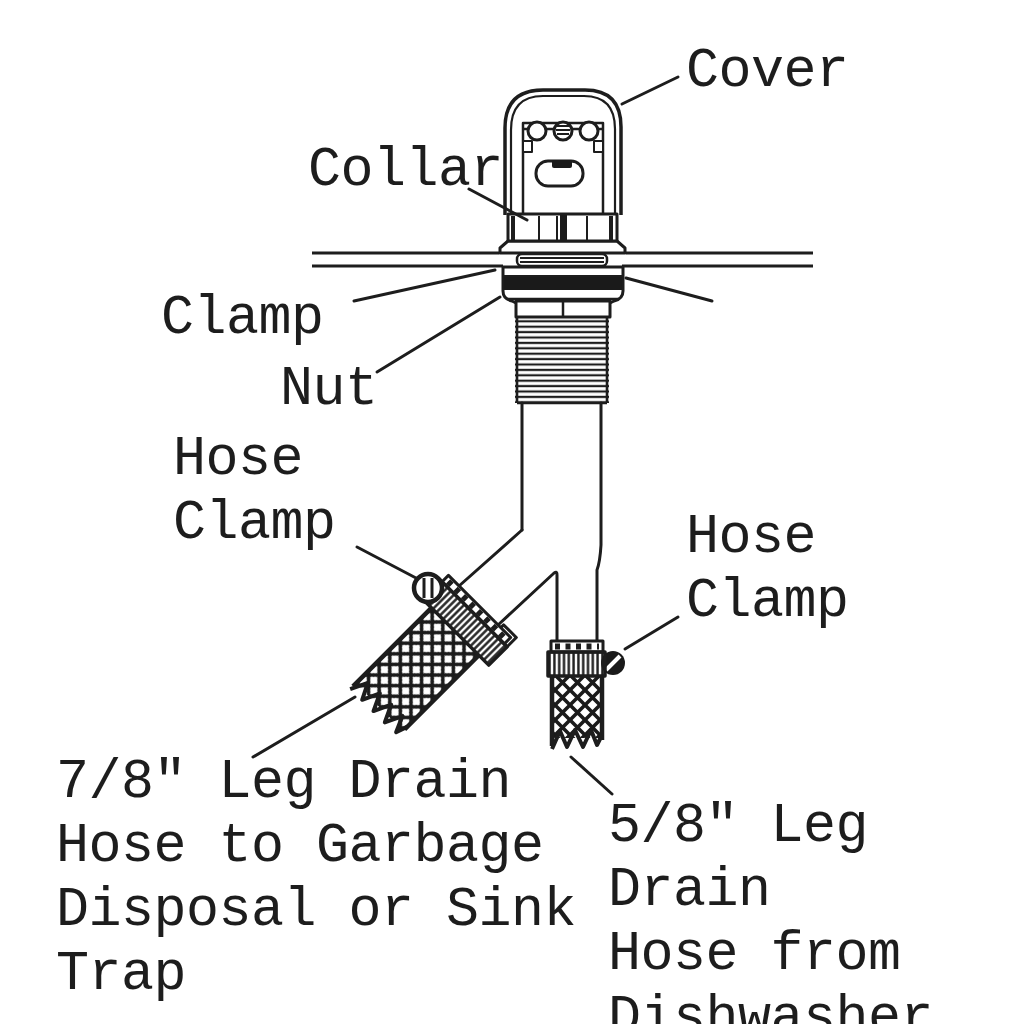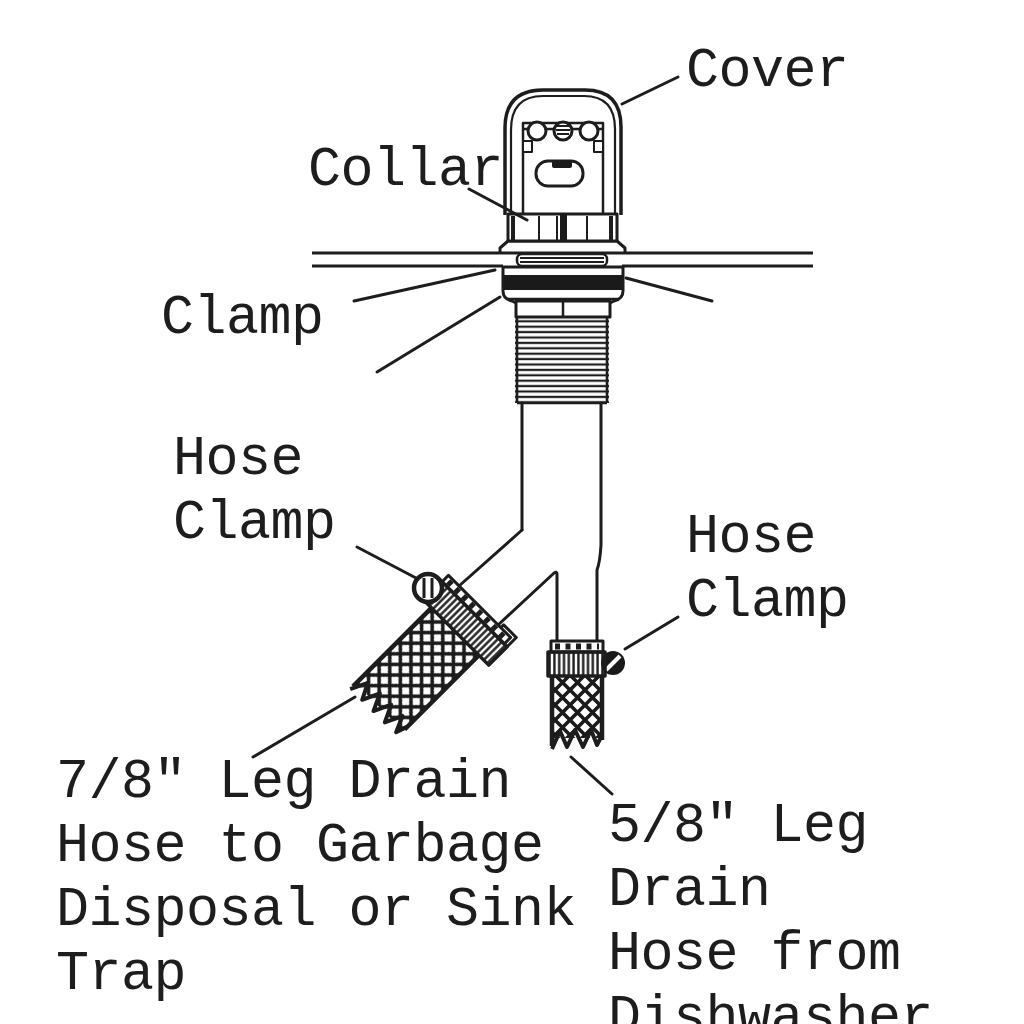--- a/index.html
+++ b/index.html
@@ -134,20 +134,21 @@
       <line x1="357" y1="547" x2="416" y2="578"></line>
       <line x1="678" y1="617" x2="625" y2="649"></line>
       <line x1="253" y1="757" x2="355" y2="697"></line>
       <line x1="571" y1="757" x2="612" y2="794"></line>
     </g>
   </svg>
 
   <div class="label" style="left:686px;top:40px">Cover</div>
   <div class="label" style="left:308px;top:139px">Collar</div>
   <div class="label" style="left:161px;top:287px">Clamp</div>
+  <div class="label" style="left:280px;top:358px">Nut</div>
   <div class="label" style="left:173px;top:428px">Hose
 Clamp</div>
   <div class="label" style="left:686px;top:506px">Hose
 Clamp</div>
   <div class="label" style="left:56px;top:751px">7/8" Leg Drain
 Hose to Garbage
 Disposal or Sink
 Trap</div>
   <div class="label" style="left:608px;top:795px">5/8" Leg Drain
 Hose from

